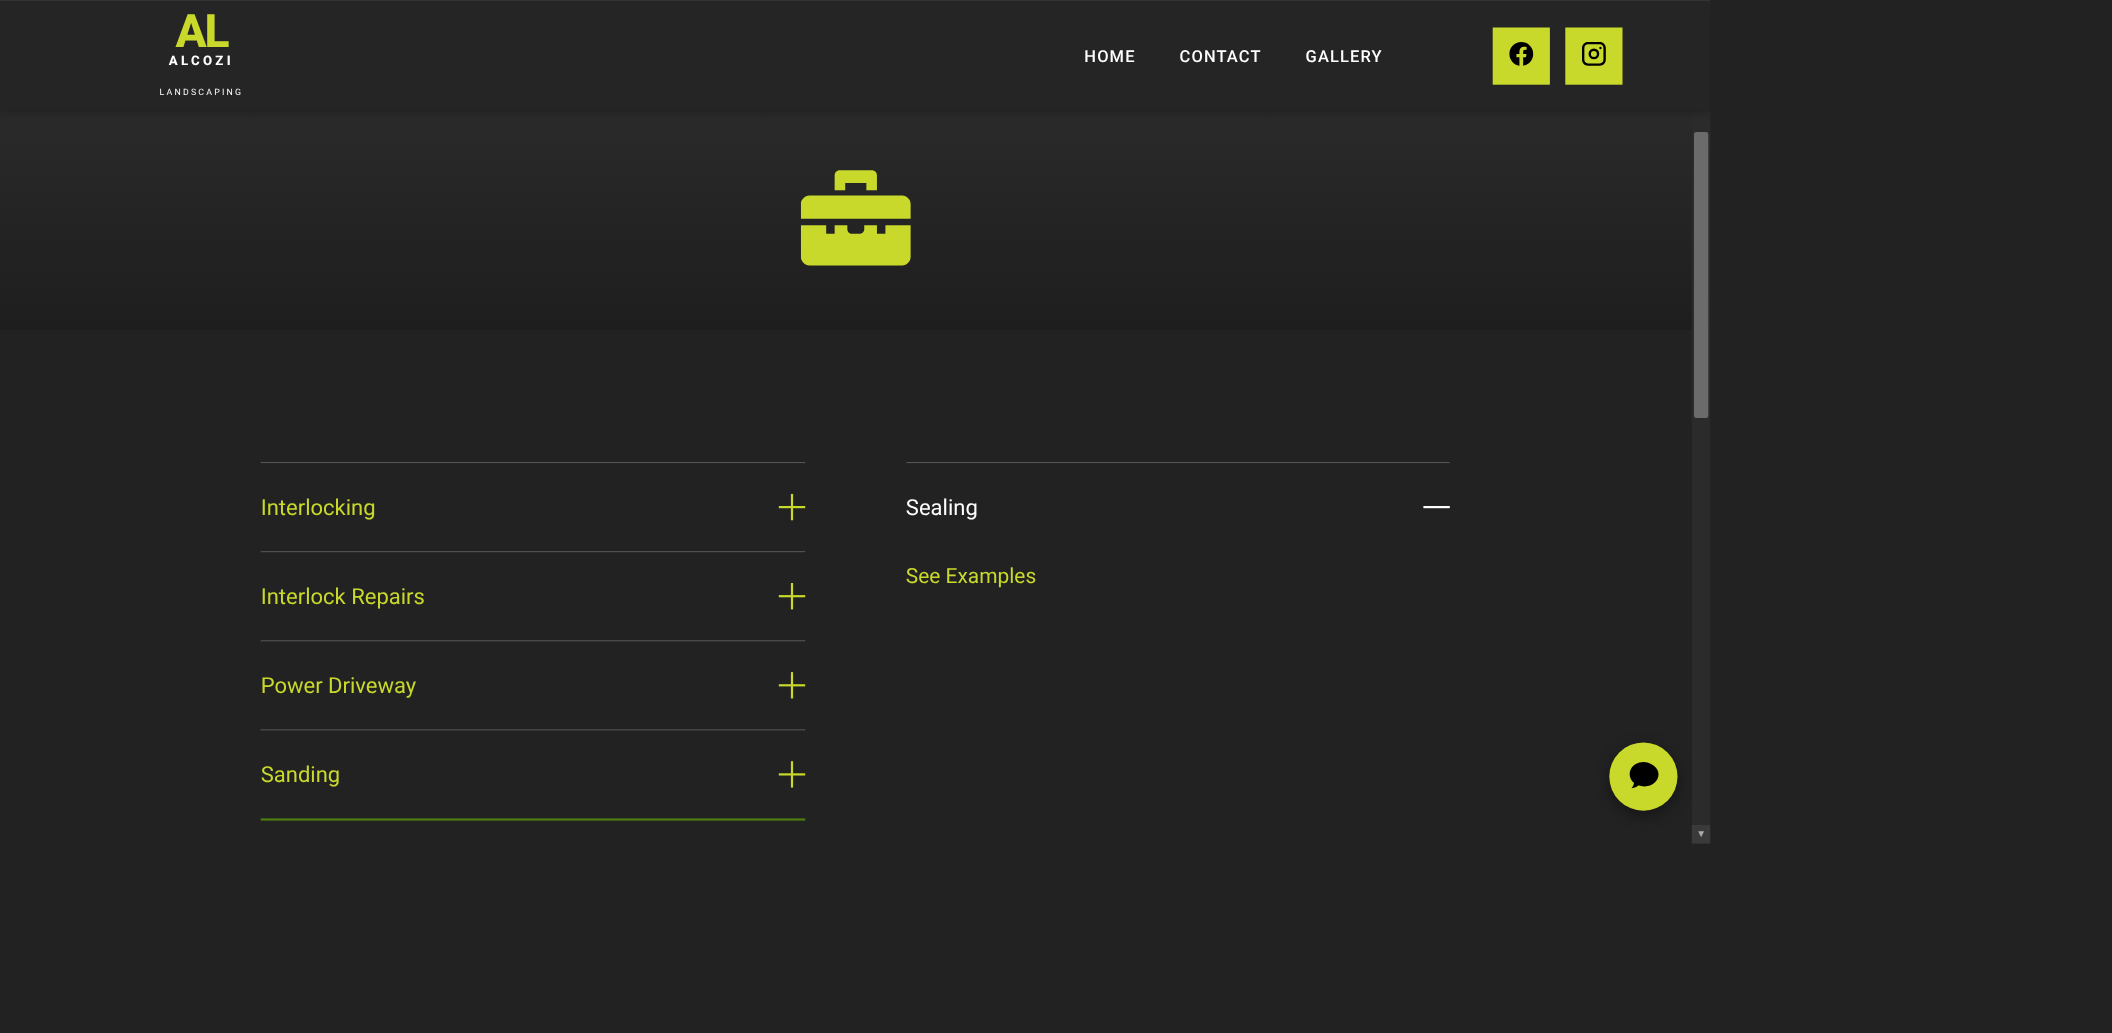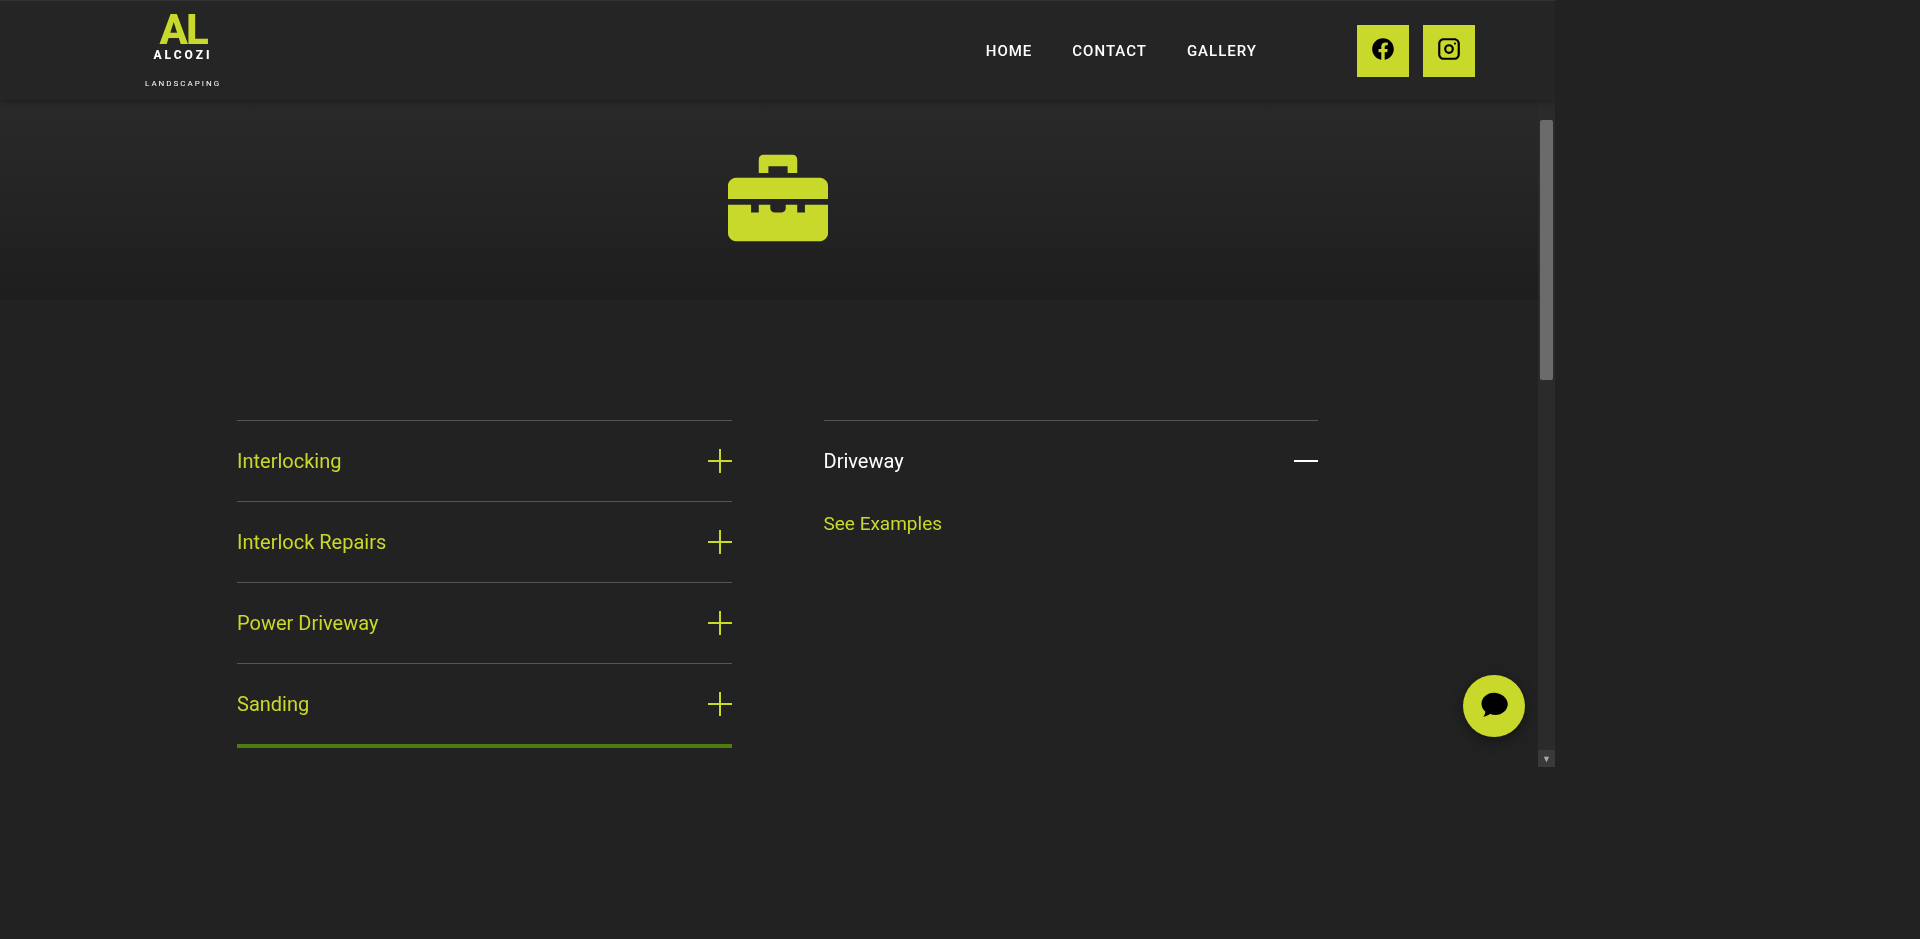--- a/index.html
+++ b/index.html
@@ -168,21 +168,21 @@
       font-size: 19px;
       line-height: 1.55;
     }
     .see-link {
       display: block;
       margin-top: 8px;
       color: #c9d92b;
       font-size: 19px;
       cursor: pointer;
     }
-    .last-border { border-bottom: 4px solid #4d7c0f; }
+    .last-border { border-bottom: 2px solid #4d7c0f; }
 
     
     .chat-fab {
       position: absolute;
       right: 30px;
       bottom: 30px;
       width: 62px;
       height: 62px;
       border-radius: 50%;
       background: #c9d92b;
@@ -289,21 +289,21 @@
         <div class="acc-head">
           <span class="acc-title">Sanding</span>
           <span class="acc-icon"></span>
         </div>
       </div>
     </div>
 
     <div class="col">
       <div class="acc-item">
         <div class="acc-head">
-          <span class="acc-title open">Driveway</span>
+          <span class="acc-title open">Sealing</span>
           <span class="acc-icon open"></span>
         </div>
         <div class="acc-body">
           <span class="see-link">See Examples</span>
         </div>
       </div>
     </div>
   </div>
 
   <div class="chat-fab">

